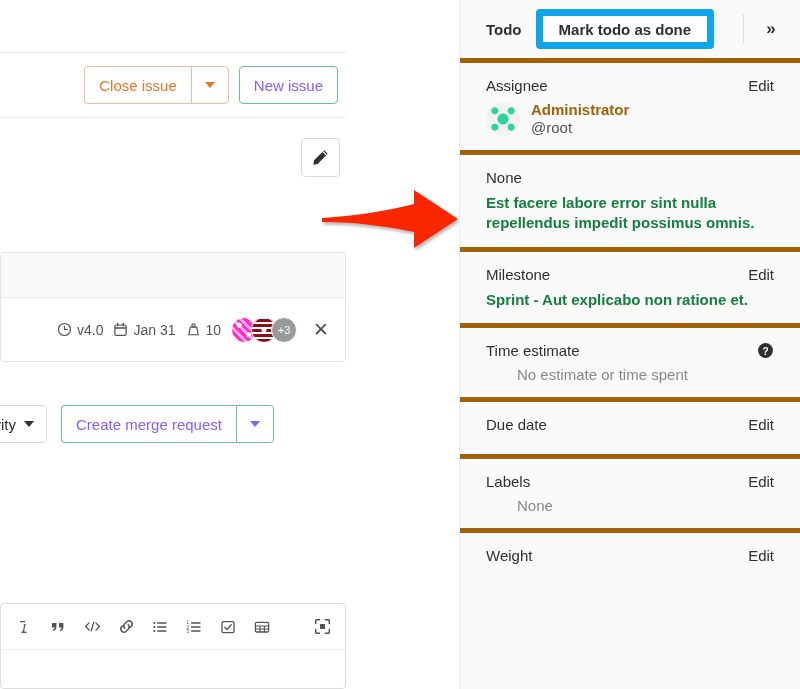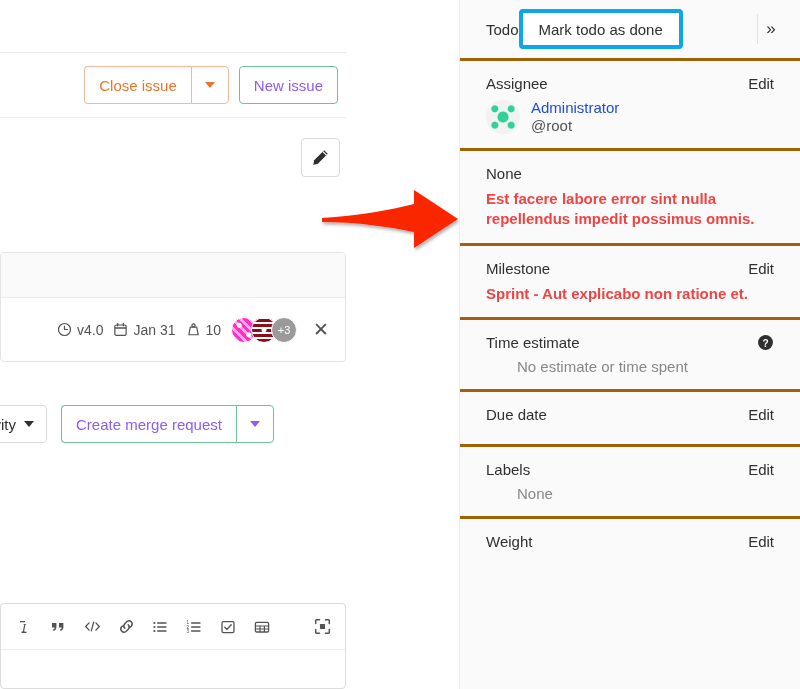--- a/index.html
+++ b/index.html
@@ -135,55 +135,55 @@
   
   #sidebar {
     position: absolute; left: 459px; top: 0;
     width: 341px; height: 689px;
     background: #fafafa;
     border-left: 1px solid #ececec;
     overflow: hidden;
   }
   #todo-row {
     height: 58px; display: flex; align-items: center;
-    padding: 0 16px 0 26px; 
+    padding: 0 16px 0 26px; gap: 14px; font-weight: bold;
   }
   #todo-label { font-size: 15px; color: #303030; }
   #todo-btn {
-    border: 4px solid #0ea5e9; border-radius: 4px; background: #fff;
+    border: 7px solid #0ea5e9; border-radius: 4px; background: #fff;
     height: 40px; padding: 0 16px; font-size: 15px; color: #303030;
     display: flex; align-items: center; cursor: pointer; white-space: nowrap;
   }
   #todo-divider { width: 1px; height: 30px; background: #e0e0e0; margin-left: auto; }
   #collapse-btn {
     width: 26px; display: flex; align-items: center; justify-content: center;
     font-size: 17px; color: #303030; cursor: pointer;
   }
-  .sb-block { padding: 14px 26px 14px 26px; border-top: 3px solid #a16207; }
+  .sb-block { padding: 14px 26px 14px 26px; border-top: 5px solid #a16207; }
   .sb-head {
     display: flex; align-items: center; justify-content: space-between;
     margin-bottom: 7px;
   }
   .sb-title { font-size: 15px; color: #303030; }
   .sb-edit { font-size: 15px; color: #303030; cursor: pointer; }
-  .sb-value-bold { font-size: 15px; font-weight: bold; color: #ef4444; line-height: 1.32; }
+  .sb-value-bold { font-size: 15px; font-weight: bold; color: #15803d; line-height: 1.32; }
   .sb-value-muted { font-size: 15px; color: #888888; margin-left: 31px; }
   .assignee-line { display: flex; align-items: center; gap: 11px; }
   .assignee-avatar {
     width: 34px; height: 34px; border-radius: 50%; flex: none;
     background:
       radial-gradient(circle at 50% 50%, #2fd39a 5px, transparent 6px),
       radial-gradient(circle at 26% 26%, #2fd39a 3px, transparent 4px),
       radial-gradient(circle at 74% 26%, #2fd39a 3px, transparent 4px),
       radial-gradient(circle at 26% 74%, #2fd39a 3px, transparent 4px),
       radial-gradient(circle at 74% 74%, #2fd39a 3px, transparent 4px),
       #f2f2f2;
   }
   .assignee-text { display: flex; flex-direction: column; gap: 1px; }
-  .assignee-name { font-size: 15px; font-weight: normal; color: #1d4ed8; }
+  .assignee-name { font-size: 15px; font-weight: bold; color: #a16207; }
   .assignee-handle { font-size: 15px; color: #535353; }
   .help-icon { cursor: pointer; display: flex; align-items: center; }
 </style>
 </head>
 <body>
 
 <div id="root">
 
   <div id="left-pane">
 

